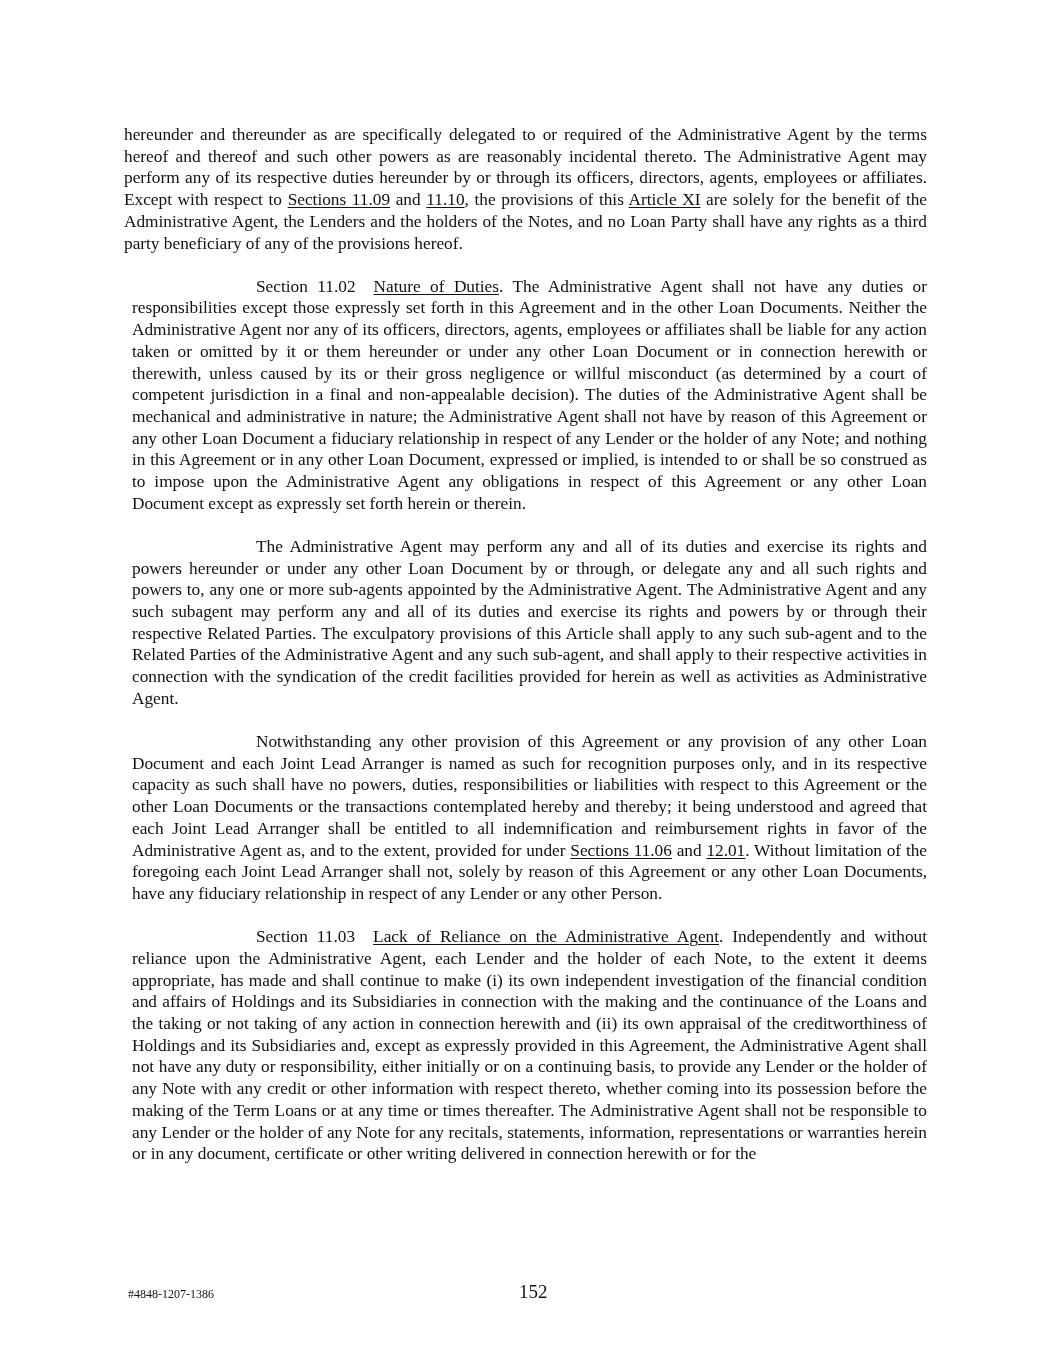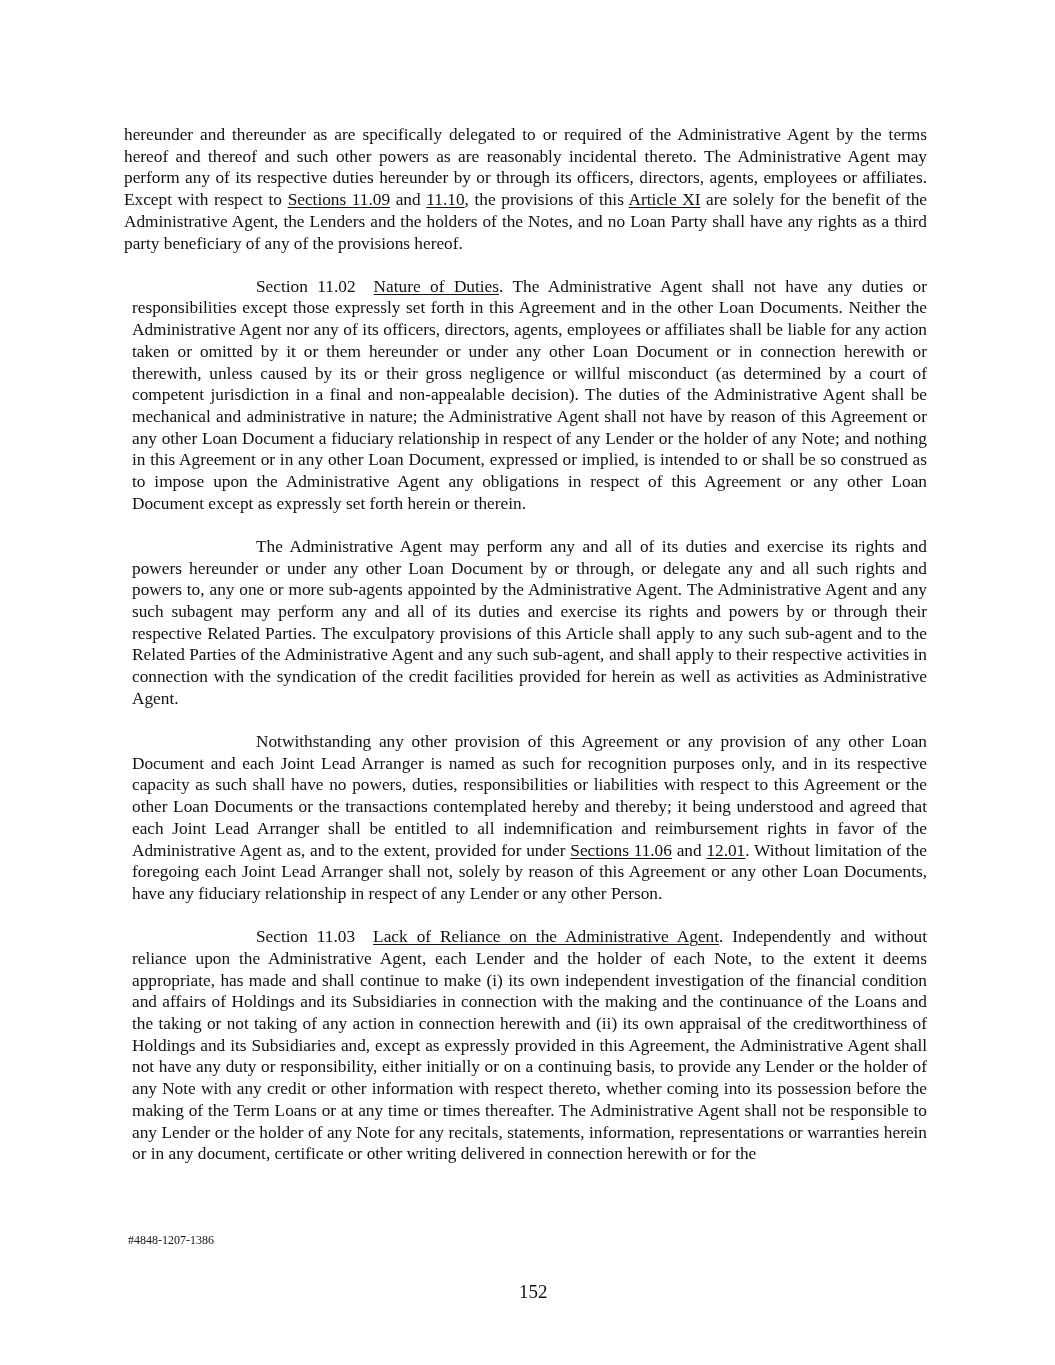--- a/index.html
+++ b/index.html
@@ -41,21 +41,21 @@
     .sec-num {
       display: inline;
     }
     .gap {
       display: inline-block;
       width: 18px;
     }
     .footer-id {
       position: absolute;
       left: 128px;
-      top: 1233px;
+      top: 1287px;
       font-size: 12px;
       font-family: "Liberation Serif", "DejaVu Serif", serif;
     }
     .footer-page {
       position: absolute;
       left: 519px;
       top: 1281px;
       font-size: 19px;
       font-family: "Liberation Serif", "DejaVu Serif", serif;
       text-align: right;

